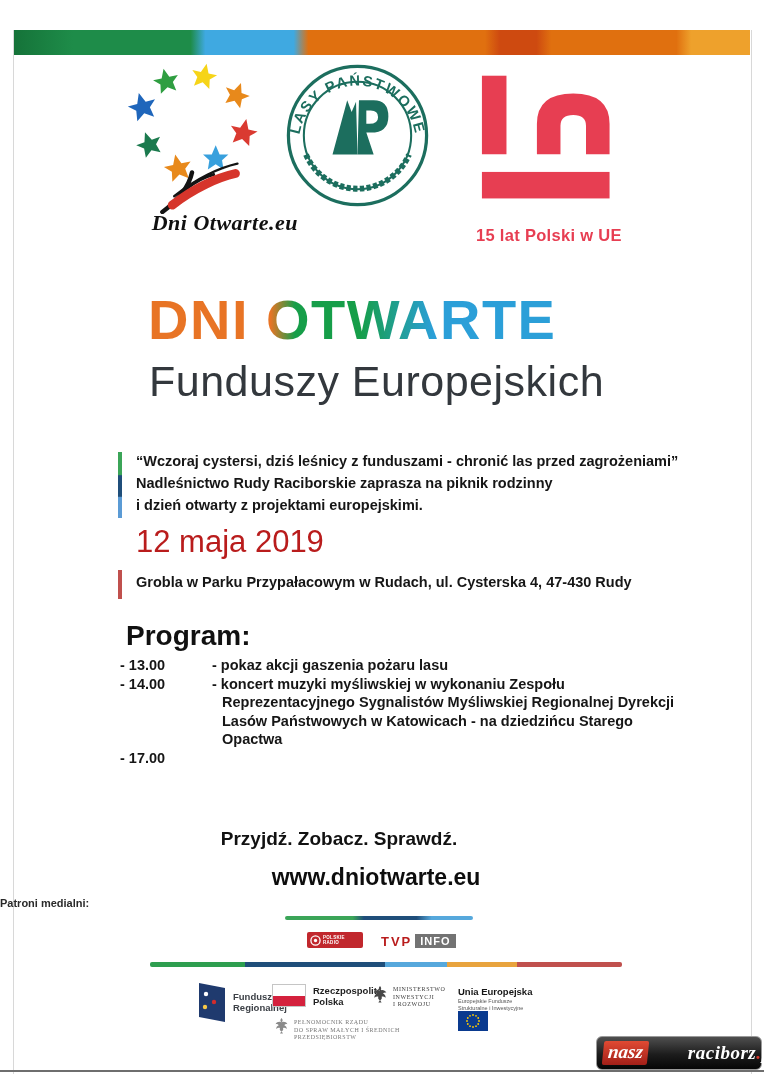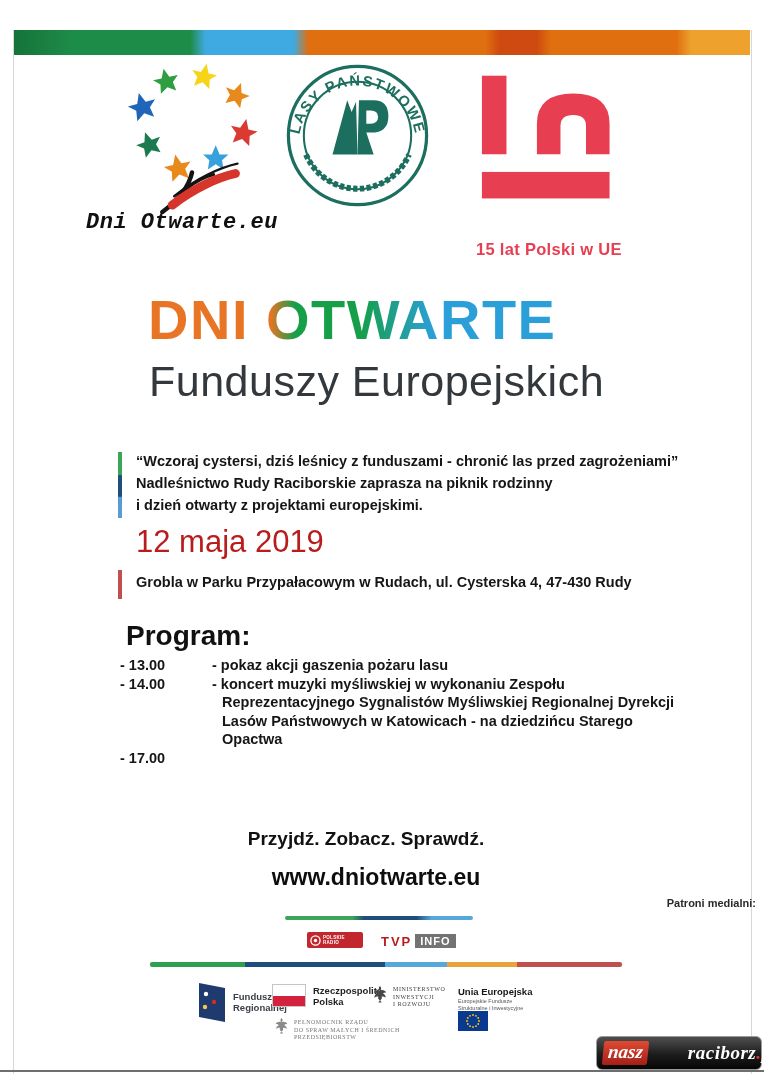--- a/index.html
+++ b/index.html
@@ -13,26 +13,26 @@
 
   
   .top-bar{left:14px;right:14px;top:30px;height:25px;
     background:linear-gradient(90deg,
       #157339 0%, #1e8c49 8%, #1e8c49 24%, #3fa9e1 26%,
       #3fa9e1 38%, #e0700f 40%, #e0700f 64%, #ce4a10 66%,
       #ce4a10 71%, #e0700f 73%, #e0700f 90%, #eea12c 92%, #eea12c 100%);}
 
   
   .dni-logo{left:92px;top:56px;width:200px;height:158px;}
-  .dni-logo-text{left:86px;top:210px;width:212px;text-align:left;
-    font-family:Liberation Mono, monospace;font-style:italic;font-weight:bold;
+  .dni-logo-text{left:86px;top:210px;width:212px;text-align:right;
+    font-family:Liberation Serif, serif;font-style:italic;font-weight:bold;
     font-size:22px;color:#101010;letter-spacing:0.5px;}
   .lp-seal{left:284px;top:62px;width:147px;height:147px;}
   .ue15-logo{left:478px;top:68px;width:162px;height:146px;}
-  .ue15-caption{left:476px;top:240px;width:200px;font-size:16.5px;font-weight:bold;
+  .ue15-caption{left:476px;top:226px;width:200px;font-size:16.5px;font-weight:bold;
     color:#e73e52;letter-spacing:0.3px;}
 
   
   .title-line1{left:148px;top:290px;font-size:56px;font-weight:bold;letter-spacing:1.5px;
     background:linear-gradient(90deg,#e87425 0%,#e87425 30%,#169e49 36%,#169e49 52%,#2b9fd8 70%,#2b9fd8 100%);
     -webkit-background-clip:text;background-clip:text;color:transparent;line-height:60px;}
   .title-line2{left:149px;top:355px;font-size:43px;font-weight:normal;color:#33383d;
     letter-spacing:0.5px;line-height:52px;}
 
   
@@ -46,25 +46,25 @@
   
   .program-heading{left:126px;top:620px;font-size:28px;font-weight:bold;color:#111;}
   .program-list{left:120px;top:656px;width:628px;font-size:14.5px;font-weight:bold;
     color:#161616;line-height:18.5px;}
   .program-row{display:flex;align-items:flex-start;}
   .p-time{width:92px;flex:0 0 92px;}
   .p-desc{flex:1;}
   .p-line.cont{padding-left:10px;}
 
   
-  .slogan{left:0;top:828px;width:678px;text-align:center;font-size:19px;font-weight:bold;color:#111;padding-left:27px;}
+  .slogan{left:0;top:828px;width:678px;text-align:center;font-size:19px;font-weight:bold;color:#111;}
   .website{left:0;top:864px;width:752px;text-align:center;font-size:23px;font-weight:bold;color:#0d0d0d;}
 
   
-  .patrons-label{left:0;top:897px;width:756px;text-align:right;font-size:11px;font-weight:bold;color:#2a2a2a;}
+  .patrons-label{left:0;top:897px;width:756px;text-align:left;font-size:11px;font-weight:bold;color:#2a2a2a;}
   .patrons-divider{left:285px;top:916px;width:188px;height:4px;border-radius:2px;
     background:linear-gradient(90deg,#3ba558 0%,#3ba558 36%,#1f4e7a 42%,#1f4e7a 70%,#56a8dc 78%,#56a8dc 100%);}
   .pr-logo{left:307px;top:932px;width:56px;height:16px;background:#c1272d;border-radius:2px;
     display:flex;align-items:center;padding:0 3px;box-sizing:border-box;}
   .pr-logo svg{flex:0 0 auto;}
   .pr-label{color:#fff;font-size:4.5px;font-weight:bold;letter-spacing:0.3px;margin-left:2px;line-height:5px;}
   .tvp-logo{left:381px;top:933px;height:16px;display:flex;align-items:center;}
   .tvp-letters{font-size:13px;font-weight:bold;color:#b91c1c;letter-spacing:2px;margin-right:3px;
     font-family:"Liberation Sans",sans-serif;}
   .tvp-info{background:#737373;color:#fff;font-size:11px;font-weight:bold;padding:1px 5px;letter-spacing:1px;}

